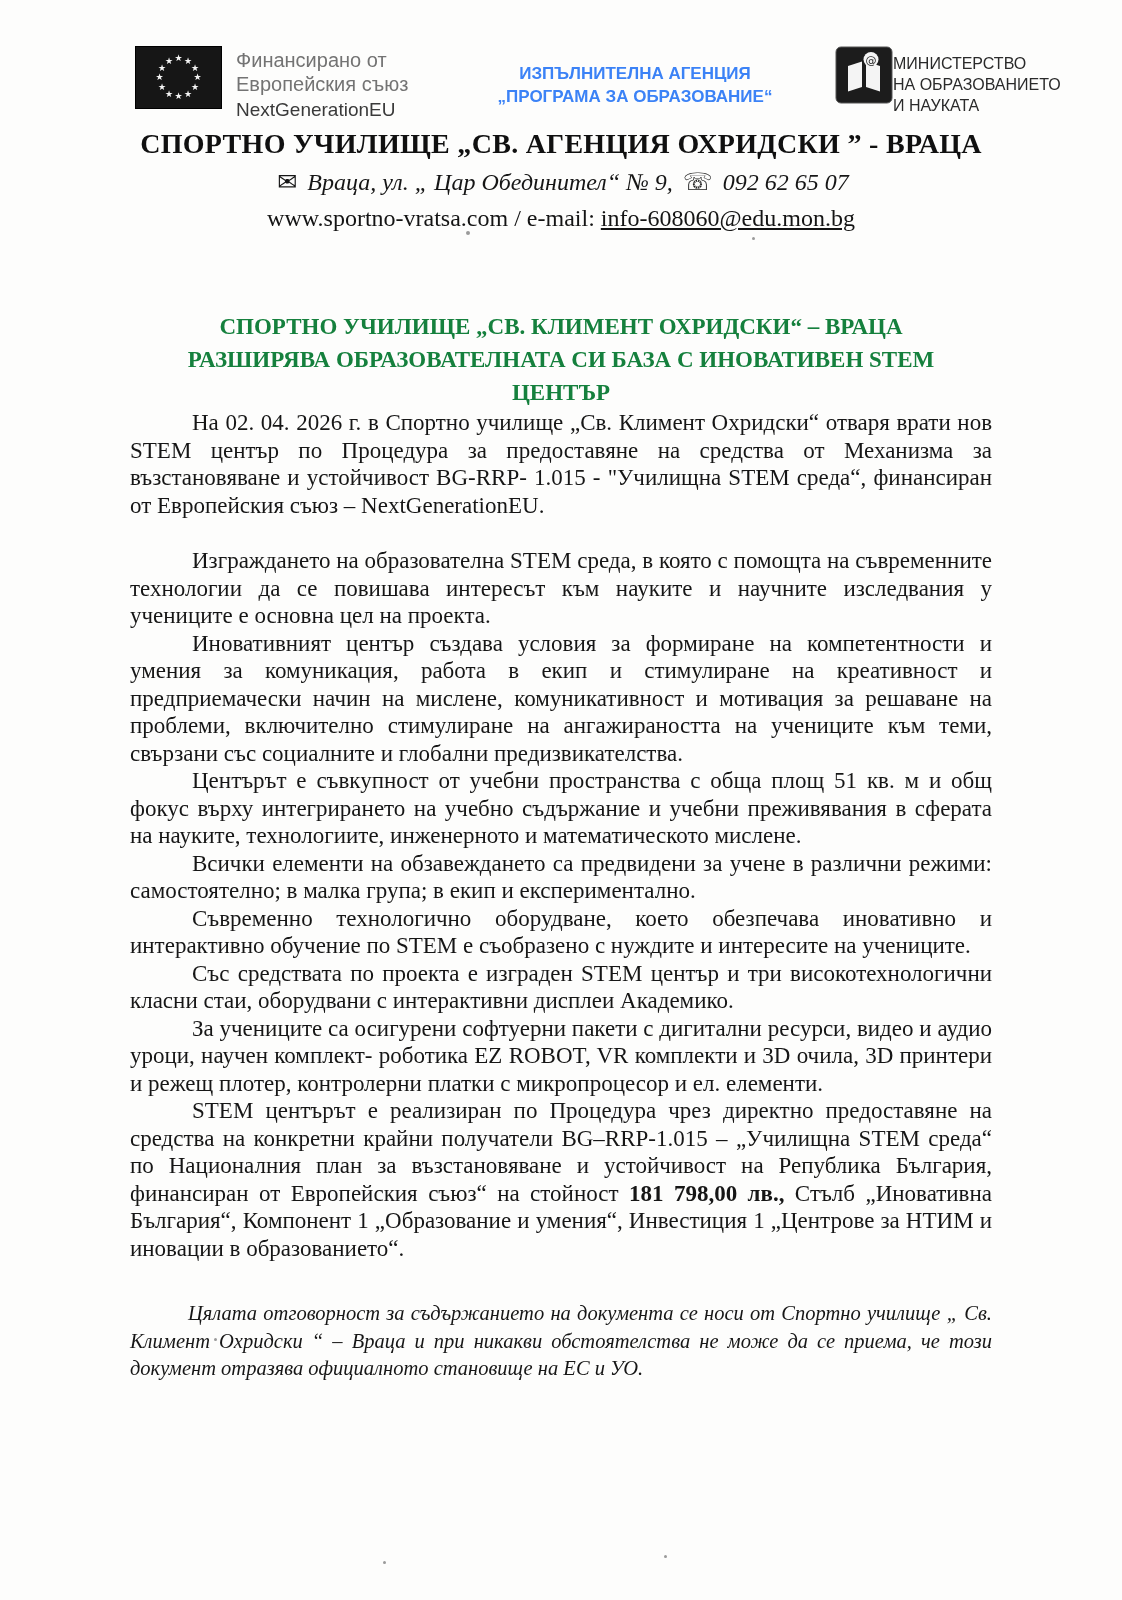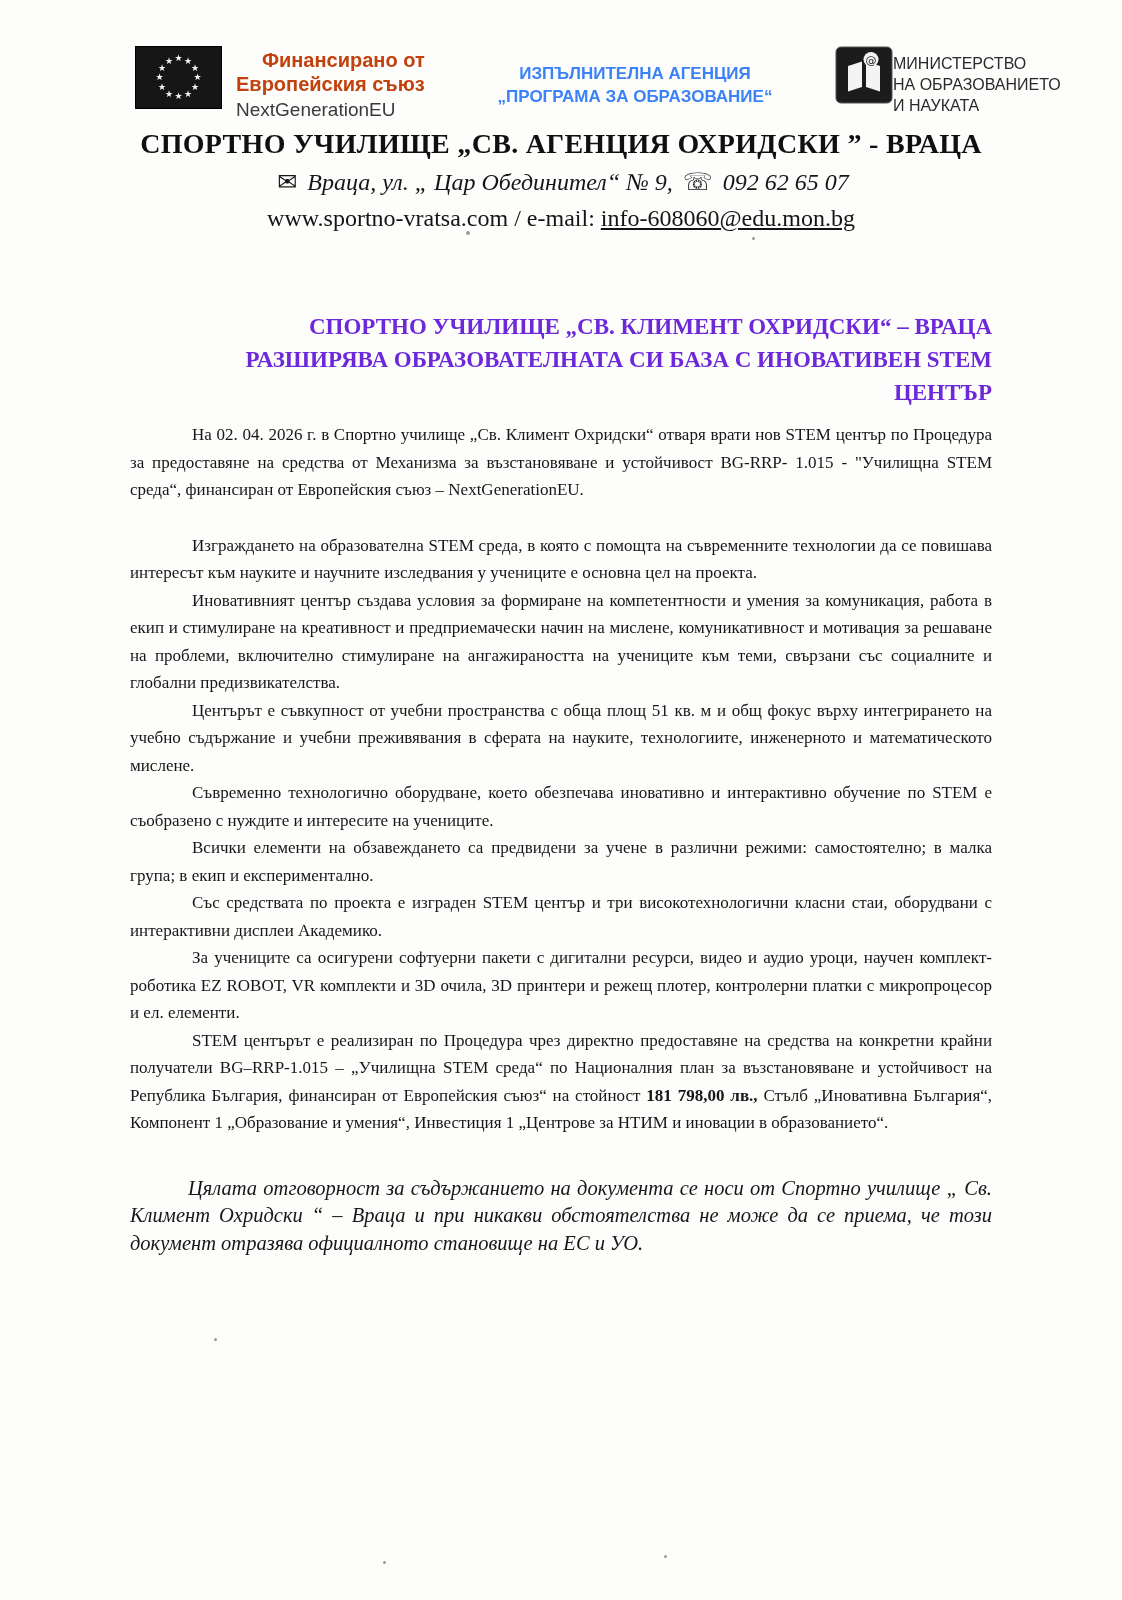--- a/index.html
+++ b/index.html
@@ -13,21 +13,21 @@
     overflow:hidden;
   }
   
   .top{
     position:absolute;top:46px;left:0;width:1122px;
     display:flex;justify-content:flex-start;align-items:flex-start;
   }
   .eu-block{display:flex;align-items:flex-start;margin-left:135px;width:330px;}
   .eu-flag{width:87px;height:63px;flex:0 0 auto;}
   .eu-text{margin-left:14px;font-family:"Liberation Sans",sans-serif;line-height:24px;padding-top:2px;}
-  .eu-text .b{font-weight:bold;font-size:20px;color:#c2410c;text-align:right;}
+  .eu-text .b{font-weight:normal;font-size:20px;color:#737373;}
   .eu-text .r{font-size:19px;color:#3a3a3a;margin-top:2px;}
   .agency{
     width:330px;margin-left:5px;
     font-family:"Liberation Sans",sans-serif;font-weight:bold;
     font-size:17px;line-height:23px;color:#3b82f6;
     text-align:center;padding-top:16px;
   }
   .ministry{display:flex;align-items:flex-start;margin-left:35px;}
   .min-icon{width:58px;height:58px;flex:0 0 auto;}
   .min-text{
@@ -38,25 +38,25 @@
   .lh-name{font-weight:bold;font-size:28px;letter-spacing:.3px;color:#101010;}
   .lh-addr{font-style:italic;font-size:24px;margin-top:8px;color:#161616;}
   .lh-addr .glyph{font-style:normal;font-size:24px;padding:0 4px;}
   .lh-web{font-size:24px;margin-top:9px;color:#141414;}
   .lh-web .email{text-decoration:underline;}
   
   .doc{
     position:absolute;top:310px;left:130px;width:862px;
   }
   .doc-title{
-    text-align:right;font-weight:bold;font-size:23px;line-height:33px;color:#6d28d9;
-    margin-bottom:12px;
+    text-align:center;font-weight:bold;font-size:23px;line-height:33px;color:#15803d;
+    margin-bottom:0;
   }
   .doc p{
-    margin:0;font-size:17px;line-height:27.5px;
+    margin:0;font-size:23px;line-height:27.5px;
     text-align:justify;text-indent:62px;color:#161616;
   }
   .doc p.gap-after{margin-bottom:28px;}
   .doc p .amount{font-weight:bold;}
   .doc p.disclaimer{
     font-style:italic;margin-top:38px;text-indent:58px;font-size:20.5px;
   }
   
   .speck{position:absolute;background:#9a9a9a;border-radius:50%;}
   .s1{left:466px;top:231px;width:4px;height:4px;}
@@ -140,22 +140,22 @@
     <div class="doc-title">
       <div>СПОРТНО УЧИЛИЩЕ „СВ. КЛИМЕНТ ОХРИДСКИ“ – ВРАЦА</div>
       <div>РАЗШИРЯВА ОБРАЗОВАТЕЛНАТА СИ БАЗА С ИНОВАТИВЕН STEM</div>
       <div>ЦЕНТЪР</div>
     </div>
 
     <p class="gap-after">На 02. 04. 2026 г. в Спортно училище „Св. Климент Охридски“ отваря врати нов STEM център по Процедура за предоставяне на средства от Механизма за възстановяване и устойчивост BG-RRP- 1.015 - "Училищна STEM среда“, финансиран от Европейския съюз – NextGenerationEU.</p>
     <p>Изграждането на образователна STEM среда, в която с помощта на съвременните технологии да се повишава интересът към науките и научните изследвания у учениците е основна цел на проекта.</p>
     <p>Иновативният център създава условия за формиране на компетентности и умения за комуникация, работа в екип и стимулиране на креативност и предприемачески начин на мислене, комуникативност и мотивация за решаване на проблеми, включително стимулиране на ангажираността на учениците към теми, свързани със социалните и глобални предизвикателства.</p>
     <p>Центърът е съвкупност от учебни пространства с обща площ 51 кв. м и общ фокус върху интегрирането на учебно съдържание и учебни преживявания в сферата на науките, технологиите, инженерното и математическото мислене.</p>
+    <p>Всички елементи на обзавеждането са предвидени за учене в различни режими: самостоятелно; в малка група; в екип и експериментално.</p>
     <p>Съвременно технологично оборудване, което обезпечава иновативно и интерактивно обучение по STEM е съобразено с нуждите и интересите на учениците.</p>
-    <p>Всички елементи на обзавеждането са предвидени за учене в различни режими: самостоятелно; в малка група; в екип и експериментално.</p>
     <p>Със средствата по проекта е изграден STEM център и три високотехнологични класни стаи, оборудвани с интерактивни дисплеи Академико.</p>
     <p>За учениците са осигурени софтуерни пакети с дигитални ресурси, видео и аудио уроци, научен комплект- роботика EZ ROBOT, VR комплекти и 3D очила, 3D принтери и режещ плотер, контролерни платки с микропроцесор и ел. елементи.</p>
     <p><span>STEM центърът е реализиран по Процедура чрез директно предоставяне на средства на конкретни крайни получатели BG–RRP-1.015 – „Училищна STEM среда“ по Националния план за възстановяване и устойчивост на Република България, финансиран от Европейския съюз“ на стойност </span><span class="amount">181 798,00 лв.,</span><span> Стълб „Иновативна България“, Компонент 1 „Образование и умения“, Инвестиция 1 „Центрове за НТИМ и иновации в образованието“.</span></p>
 
     <p class="disclaimer">Цялата отговорност за съдържанието на документа се носи от Спортно училище „ Св. Климент Охридски “ – Враца и при никакви обстоятелства не може да се приема, че този документ отразява официалното становище на ЕС и УО.</p>
   </main>
 
   <div class="speck s1"></div>
   <div class="speck s2"></div>
   <div class="speck s3"></div>

